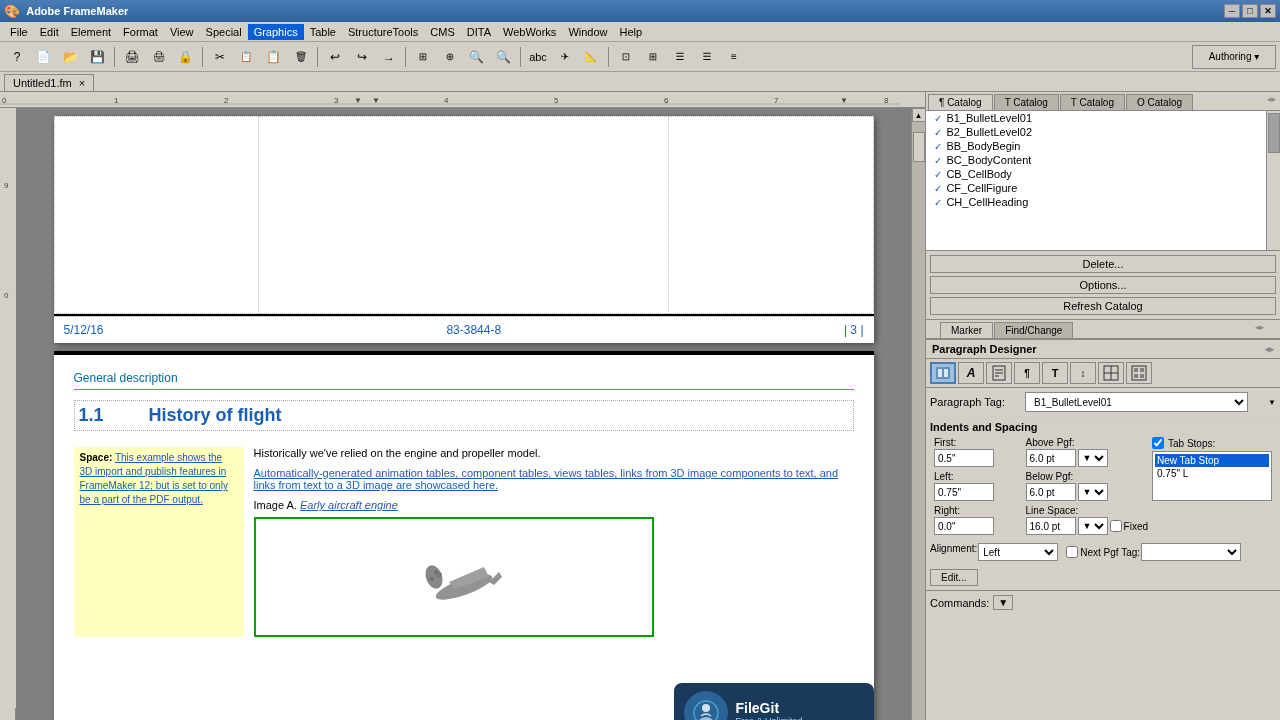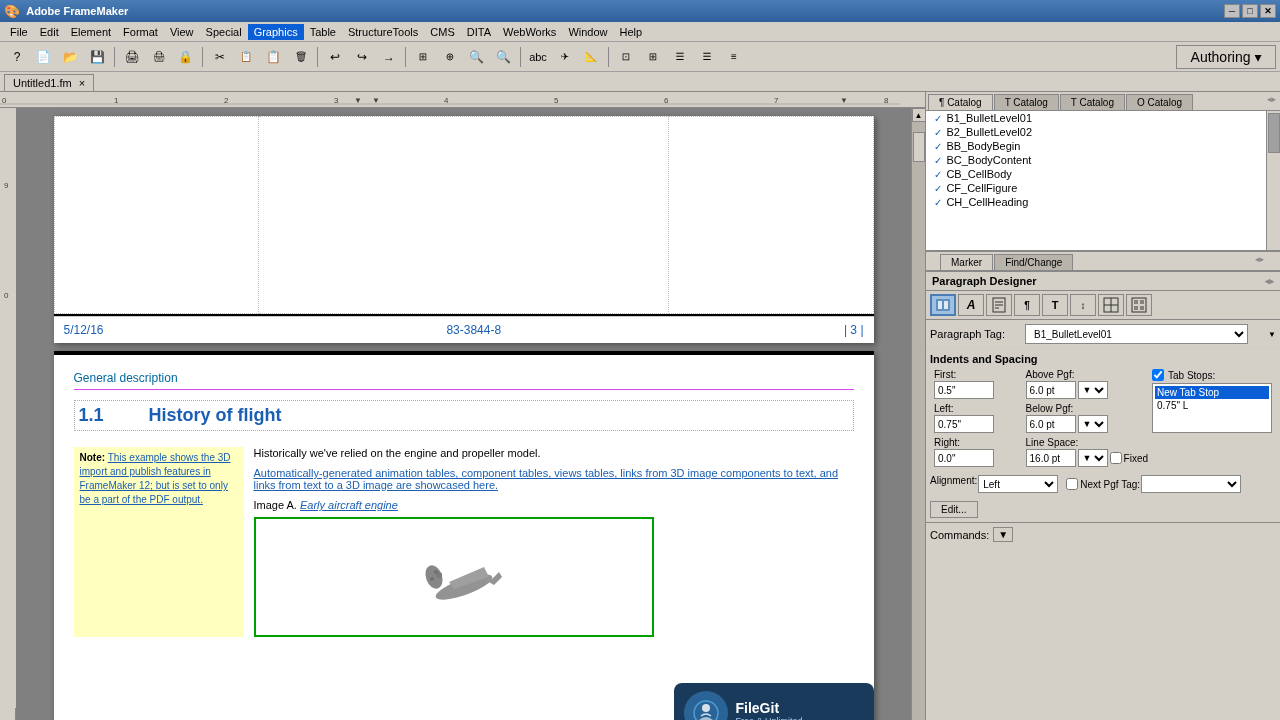--- a/index.html
+++ b/index.html
@@ -577,21 +577,21 @@
   <div class="toolbar-btn" style="font-size:11px;text-align:center;">abc</div>
   <div class="toolbar-btn" style="font-size:10px;">✈</div>
   <div class="toolbar-btn" style="font-size:10px;">📐</div>
   <div class="toolbar-sep"></div>
   <div class="toolbar-btn" style="font-size:10px;">⊡</div>
   <div class="toolbar-btn" style="font-size:10px;">⊞</div>
   <div class="toolbar-btn" style="font-size:10px;">☰</div>
   <div class="toolbar-btn" style="font-size:10px;">☰</div>
   <div class="toolbar-btn" style="font-size:10px;">≡</div>
   <div style="flex:1"></div>
-  <div class="toolbar-btn" style="font-size:14px; width:100px; border:1px solid #888;">Authoring ▾</div>
+  <div class="toolbar-btn" style="font-size:10px; width:84px; border:1px solid #888;">Authoring ▾</div>
 </div>
 
 <div id="doc-tab-bar">
   <div class="doc-tab active">
     <span>Untitled1.fm</span>
     <span style="margin-left:4px; cursor:pointer;">×</span>
   </div>
 </div>
 
 <div id="two-panels">
@@ -660,21 +660,21 @@
               <div class="section-heading">General description</div>
 
               <div class="chapter-heading">
                 <span>1.1</span>
                 <span style="padding-left: 40px;">History of flight</span>
               </div>
 
               <div style="display:flex; margin-bottom:8px;">
 
                 <div class="note-box">
-                  <span class="note-label">Note:</span>
+                  <span class="note-label">Space:</span>
                   <span class="linked-text">This example shows the 3D import and publish features in FrameMaker 12; but is set to only be a part of the PDF output.</span>
                 </div>
 
                 <div style="flex:1;">
                   <div class="body-text">Historically we've relied on the engine and propeller model.</div>
                   <div class="body-text">
                     <span class="linked-text">Automatically-generated animation tables, component tables, views tables, links from 3D image components to text, and links from text to a 3D image are showcased here.</span>
                   </div>
                   <div class="image-caption">
                     <span>Image A.</span>
@@ -773,20 +773,25 @@
       <div class="cat-item">
         <span class="cat-check">✓</span>
         <span>CH_CellHeading</span>
       </div>
 
       <div id="catalog-scrollbar">
         <div id="catalog-scroll-thumb"></div>
       </div>
     </div>
 
+    <div id="catalog-buttons">
+      <button class="cat-btn">Delete...</button>
+      <button class="cat-btn">Options...</button>
+      <button class="cat-btn">Refresh Catalog</button>
+    </div>
 
     <div id="marker-tabs">
       <div class="marker-tab active">Marker</div>
       <div class="marker-tab">Find/Change</div>
       <div style="flex:1; display:flex; justify-content:flex-end; padding-right:2px;">
         <span style="font-size:9px; cursor:col-resize; color:#888;">◂▸</span>
       </div>
     </div>
 
     <div id="para-designer">

